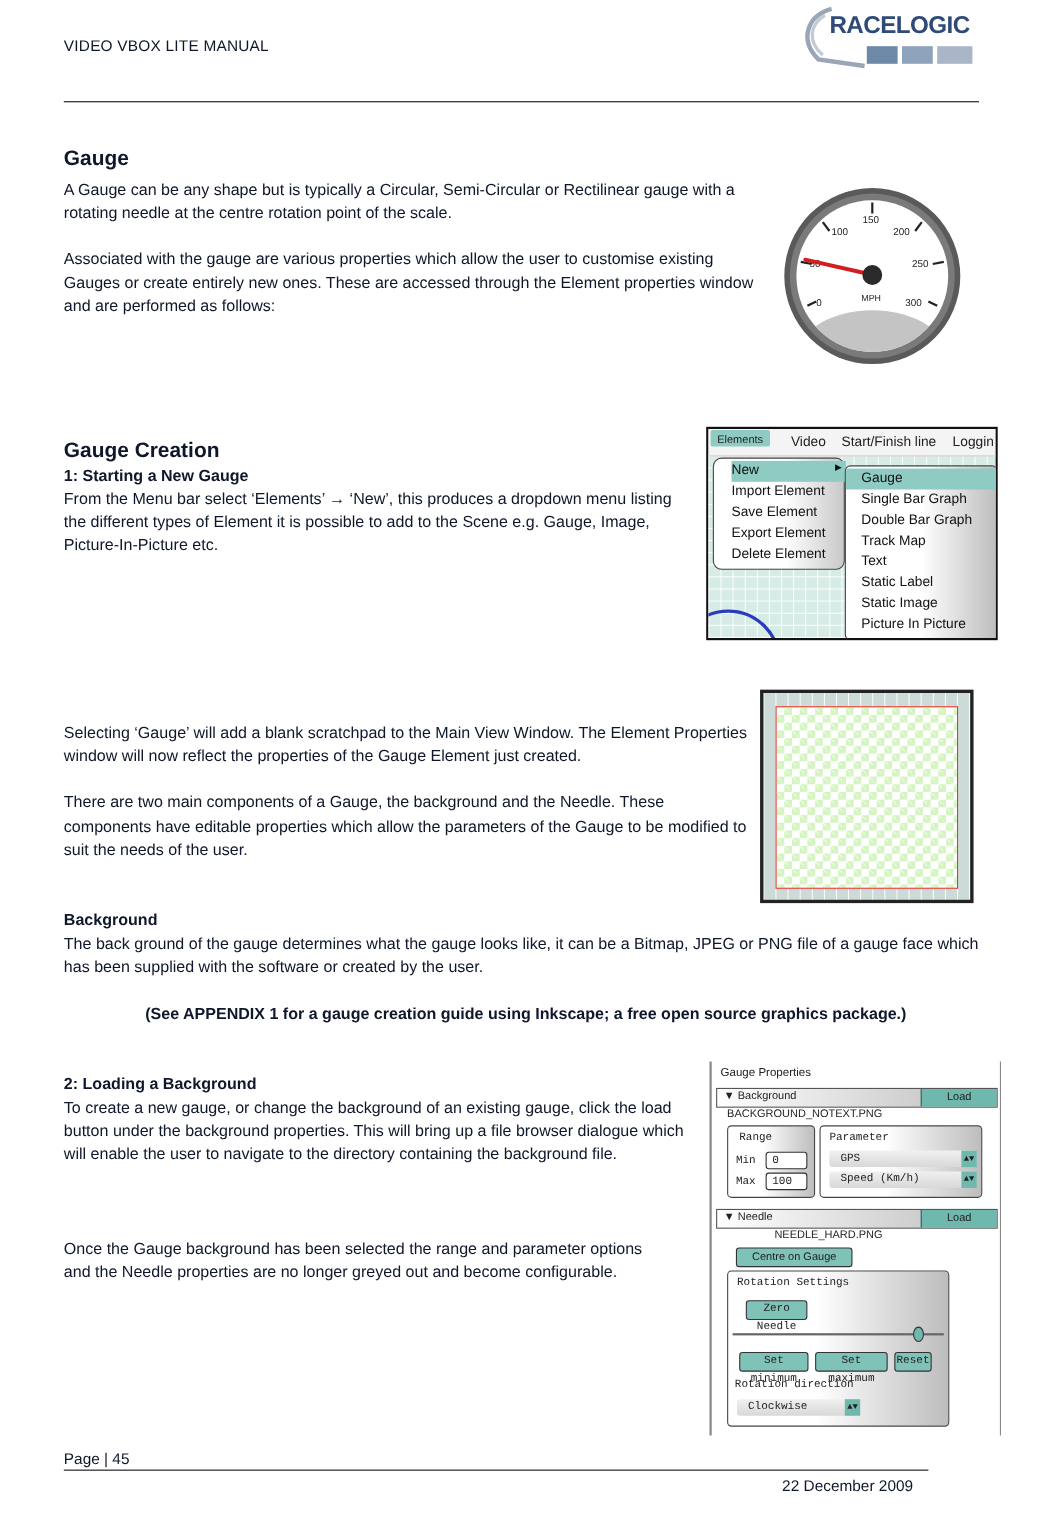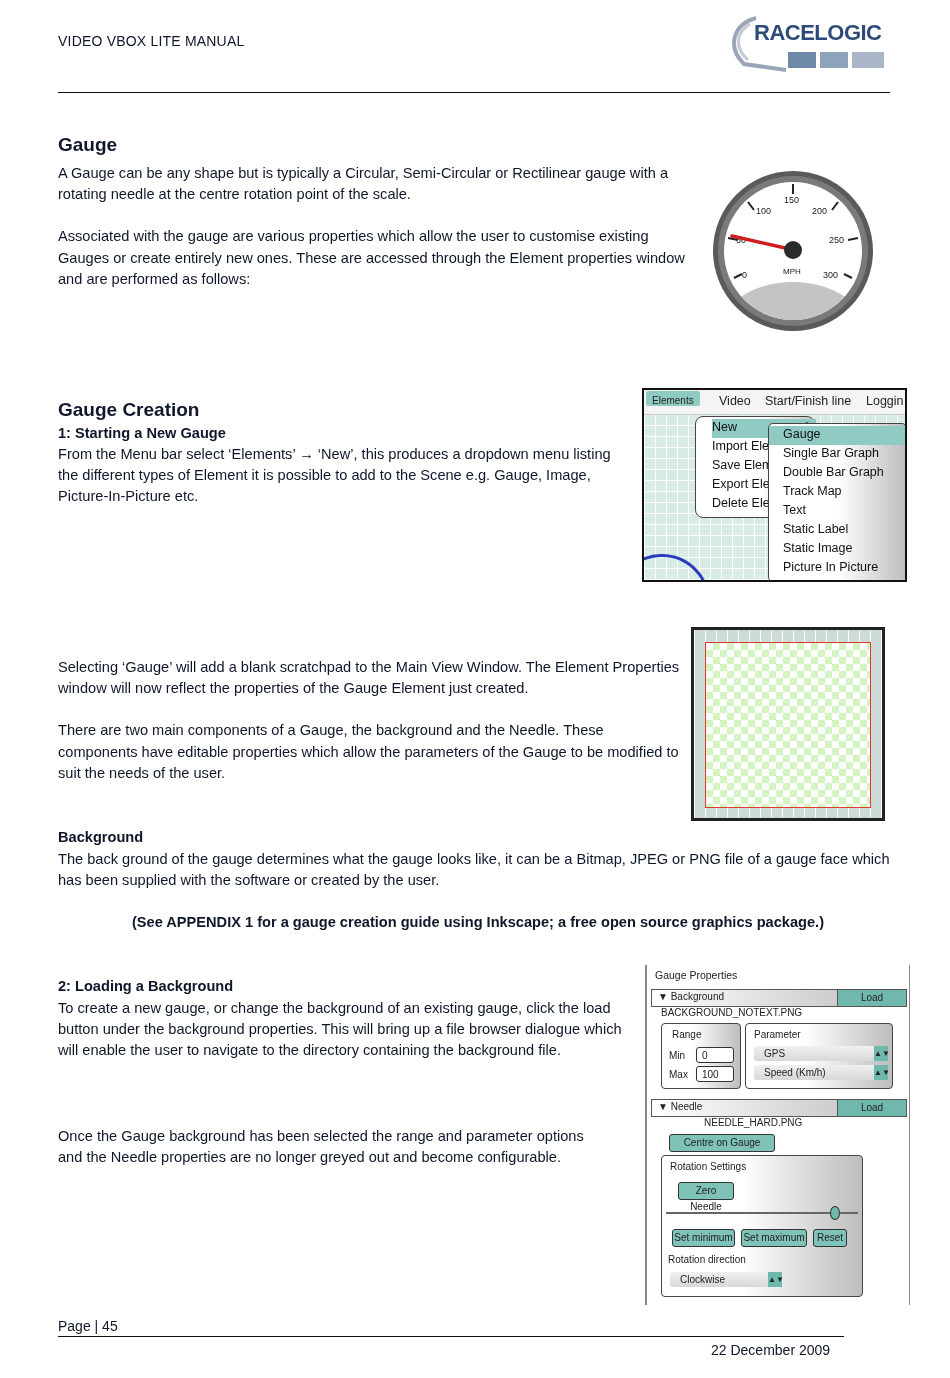--- a/index.html
+++ b/index.html
@@ -7,40 +7,40 @@
          font-family:"Liberation Sans", sans-serif; color:#111; }
   .abs { position:absolute; }
   .txt { font-family:"Liberation Sans", sans-serif; font-size:14.6px; line-height:21.2px; color:#0f172a; }
   .h1 { font-size:19px; font-weight:bold; line-height:24px; }
   .h2 { font-size:14.6px; font-weight:bold; line-height:21px; }
   .p { margin:0; }
   .hr { position:absolute; height:1px; background:#111; }
 
   
   .hdr-title { left:58px; top:31px; font-size:14px; letter-spacing:0.2px; }
-  .logo { left:726px; top:14px; width:166px; height:60px; }
+  .logo { left:726px; top:4px; width:166px; height:60px; }
   .logo-word { position:absolute; left:28px; top:6px; font-size:22px; font-weight:bold;
                color:#2e4a78; letter-spacing:-0.5px; font-family:"Liberation Sans", sans-serif; }
 
   
   .gauge-wrap { left:712px; top:170px; width:162px; height:162px; }
 
   
   .menu-shot { left:642px; top:388px; width:265px; height:194px; border:2px solid #111;
                background:#fff; overflow:hidden; box-sizing:border-box;padding-left:41px; }
   .menubar { position:absolute; left:0; top:0; width:100%; height:24px; background:#f4f4f4;
              border-bottom:1px solid #ccc; font-size:12.5px; color:#222; }
   .menubar span { position:absolute; top:4px; }
   .menubar .sel { background:#8fcbc2; padding:2px 6px; top:1px; left:2px; border-radius:2px; }
   .grid-bg { position:absolute; left:0; top:24px; width:100%; height:170px;
              background-color:#d7ece6;
              background-image:linear-gradient(#fff 1px, transparent 1px), linear-gradient(90deg,#fff 1px, transparent 1px);
              background-size:11px 11px; }
   .menu1 { position:absolute; left:4px; top:26px; width:118px; height:100px; border:1px solid #444;
-           border-radius:8px; background:linear-gradient(90deg,#fff 55%,#c9c9c9); font-size:12.5px;margin-left:47px; }
+           border-radius:8px; background:linear-gradient(90deg,#fff 55%,#c9c9c9); font-size:12.5px; }
   .menu1 div { position:absolute; left:16px; }
   .menu1 .hl { background:#8fcbc2; left:16px; width:104px; height:19px; top:2px; padding-left:0; }
   .menu2 { position:absolute; left:124px; top:33px; width:137px; height:157px; border:1px solid #444;
            border-radius:5px; background:linear-gradient(90deg,#fff 50%,#bdbdbd); font-size:12.5px; }
   .menu2 div { position:absolute; left:14px; }
   .menu2 .hl { background:#8fcbc2; left:0; width:137px; height:19px; top:2px; }
   .arc { position:absolute; left:-30px; top:140px; width:90px; height:90px; border:3px solid #2b3bbd; border-radius:50%; }
 
   
   .scratch { left:691px; top:627px; width:194px; height:194px; border:3px solid #222; box-sizing:border-box;
@@ -58,21 +58,21 @@
   .props { left:645px; top:965px; width:262px; height:340px; background:#fff; border-left:2px solid #888;
            border-right:1px solid #888; font-size:10px; color:#222; overflow:hidden; }
   .props .title { position:absolute; left:8px; top:4px; font-size:10.5px; }
   .sec-hdr { position:absolute; left:4px; width:254px; height:16px; border:1px solid #555;
              background:linear-gradient(90deg,#fff,#bbb); }
   .sec-hdr .lbl { position:absolute; left:6px; top:1px; font-size:10px; }
   .sec-hdr .load { position:absolute; right:0; top:0; width:68px; height:16px; background:#6eb8ad;
                    border-left:1px solid #555; text-align:center; font-size:10px; line-height:16px; }
   .fname { position:absolute; font-size:10px; }
   .box { position:absolute; border:1px solid #444; border-radius:4px;
-         background:linear-gradient(90deg,#fff 40%,#bdbdbd); }
+         background:linear-gradient(90deg,#fff 40%,#bdbdbd);font-family:Liberation Mono, monospace; }
   .inp { position:absolute; border:1px solid #333; border-radius:3px; background:#fff; font-size:10px;
          padding-left:5px; box-sizing:border-box; height:16px; line-height:15px; }
   .sel { position:absolute; border-radius:3px; background:linear-gradient(#f0f0f0,#d8d8d8);
          height:15px; font-size:10px; line-height:15px; box-sizing:border-box; padding-left:10px; }
   .sel .arr { position:absolute; right:0; top:0; width:14px; height:15px; background:#6eb8ad;
               color:#222; font-size:8px; text-align:center; line-height:15px; }
   .tbtn { position:absolute; background:#7fc2b7; border:1px solid #333; border-radius:3px; font-size:10px;
           text-align:center; line-height:16px; height:18px; box-sizing:border-box; }
   .slider-track { position:absolute; height:2px; background:#666; }
   .slider-knob { position:absolute; width:8px; height:12px; border:1px solid #333; border-radius:50%;

